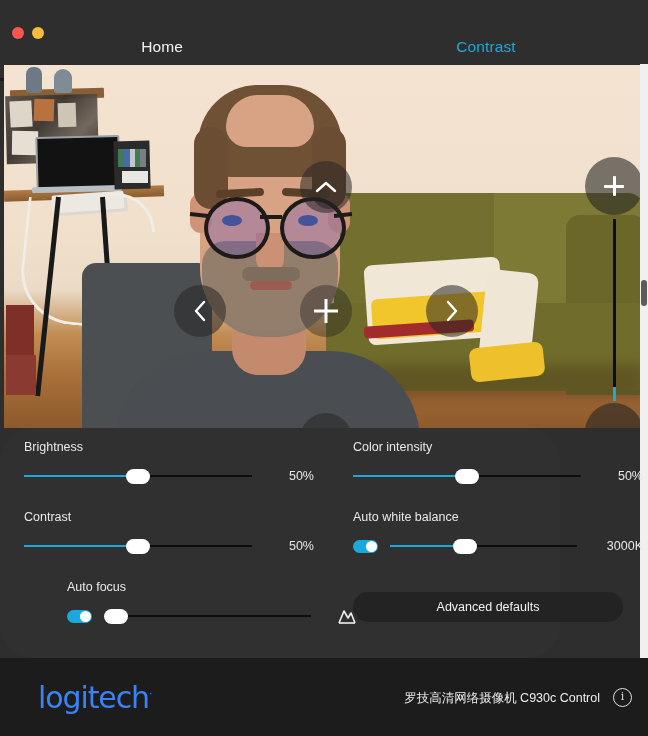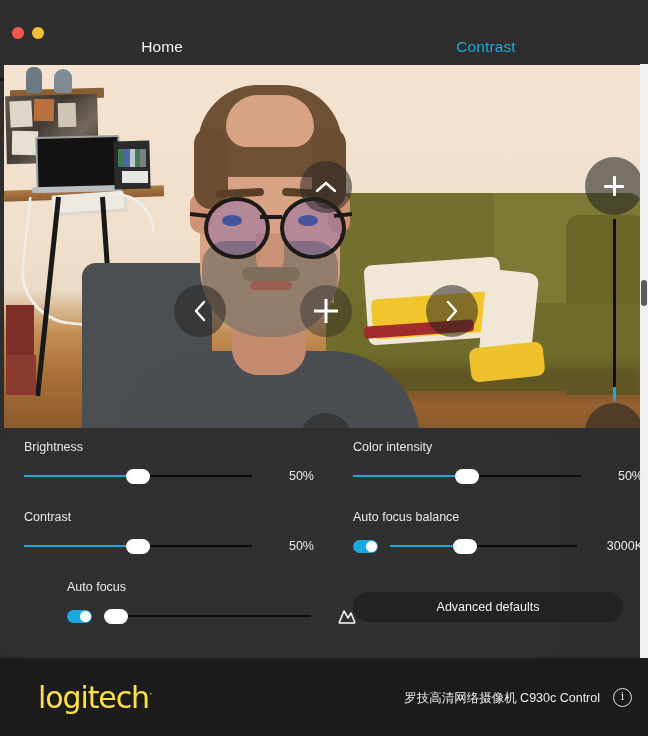--- a/index.html
+++ b/index.html
@@ -465,21 +465,21 @@
     top: 658px;
     width: 648px;
     height: 78px;
     background: #1c1c1c;
   }
   .logo {
     position: absolute;
     left: 38px;
     top: 22px;
     font-size: 30px;
-    color: #fde047;
+    color: #3b82f6;
     letter-spacing: -1.1px;
     font-family: "DejaVu Sans", sans-serif;
     user-select: none;
   }
   .logo .dot {
     font-size: 11px;
     vertical-align: super;
   }
   .device {
     position: absolute;
@@ -684,21 +684,21 @@
           <div class="track-wrap">
             <div class="track"></div>
             <div class="track-fill" style="width:50%"></div>
             <div class="thumb" style="left:50%"></div>
           </div>
           <div class="value">50%</div>
         </div>
       </div>
 
       <div class="ctl-group g-row2">
-        <span class="ctl-label">Auto focus balance</span>
+        <span class="ctl-label">Auto white balance</span>
         <div class="slider-row">
           <div class="toggle">
             <span class="knob"></span>
           </div>
           <div class="track-wrap">
             <div class="track"></div>
             <div class="track-fill" style="width:40%"></div>
             <div class="thumb" style="left:40%"></div>
           </div>
           <div class="value wide">3000K</div>

